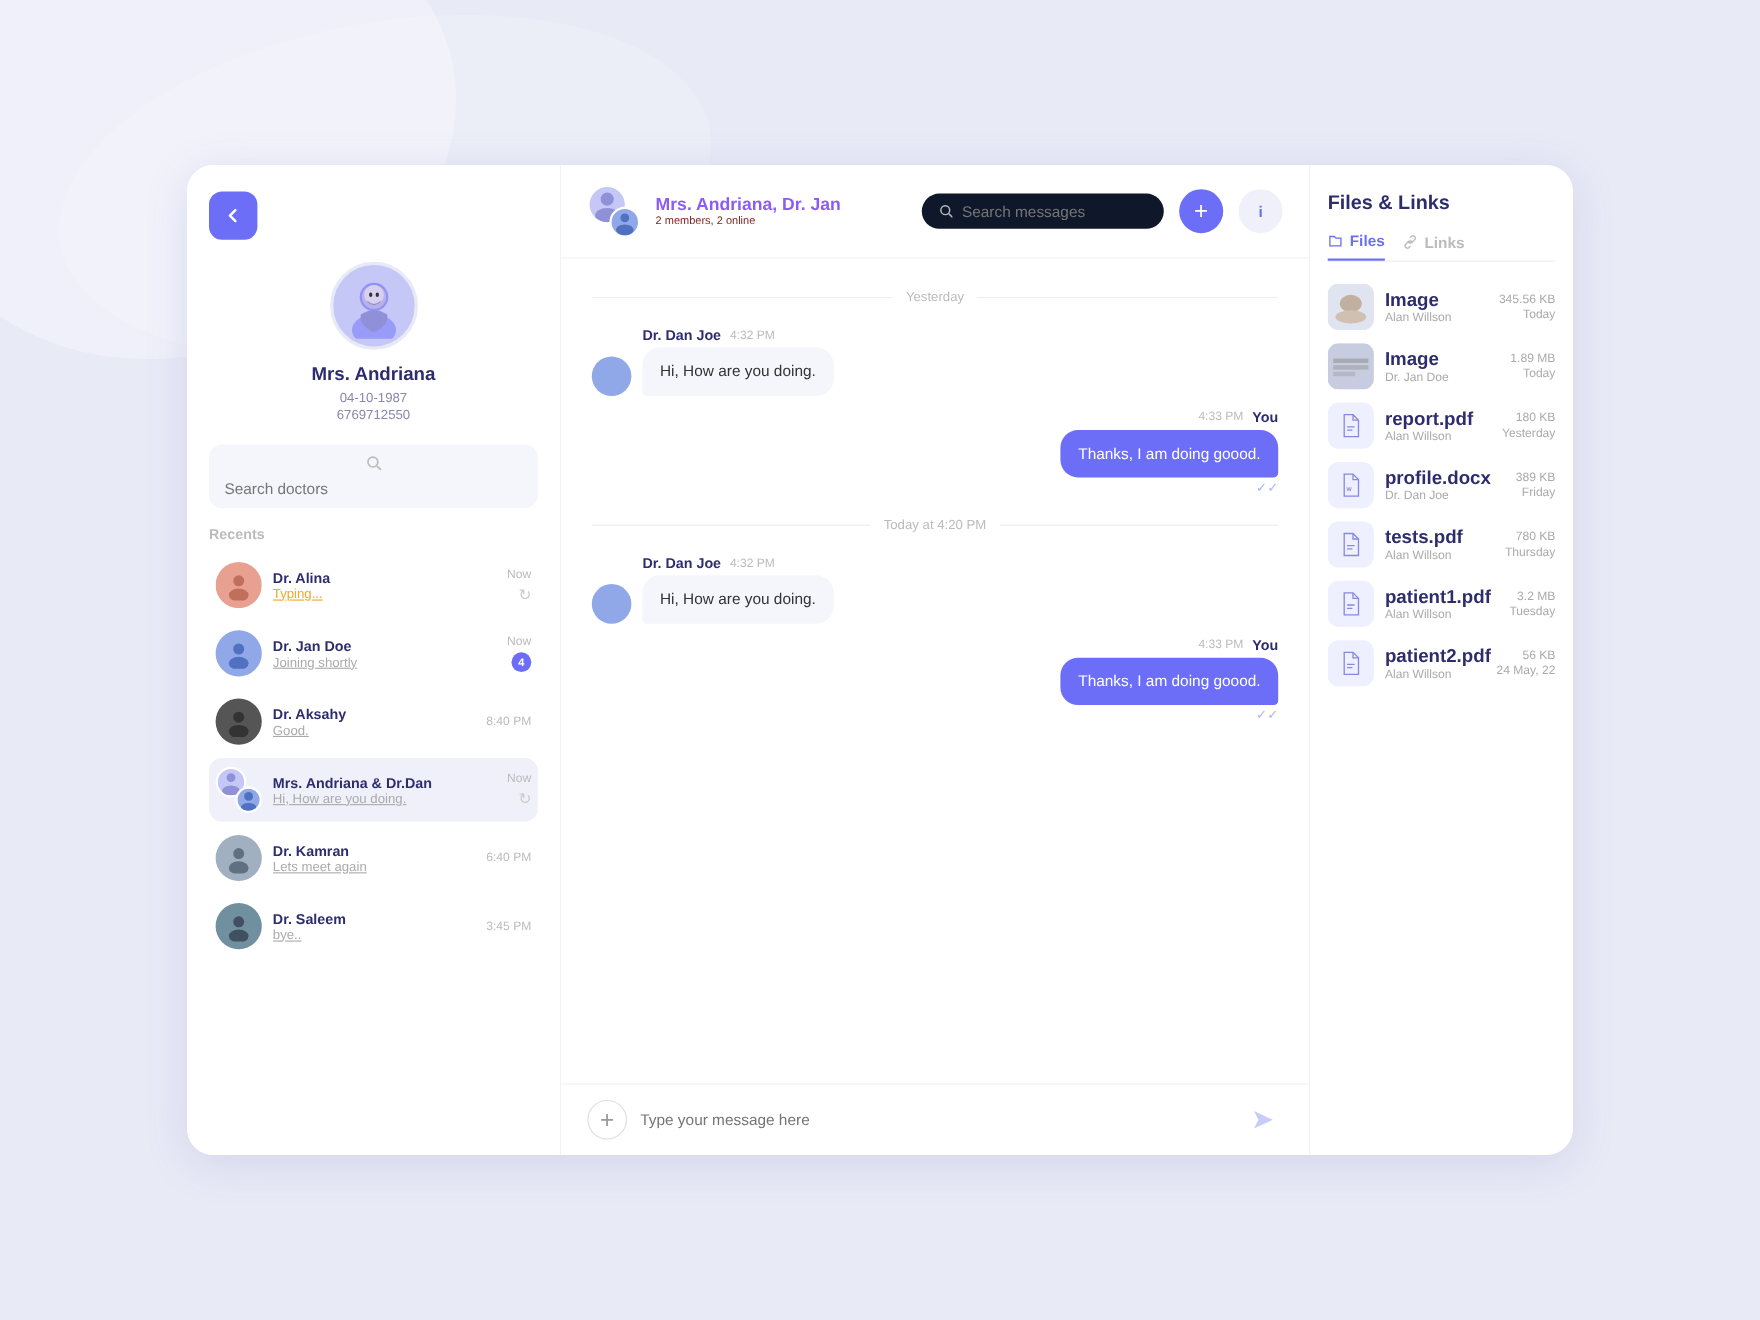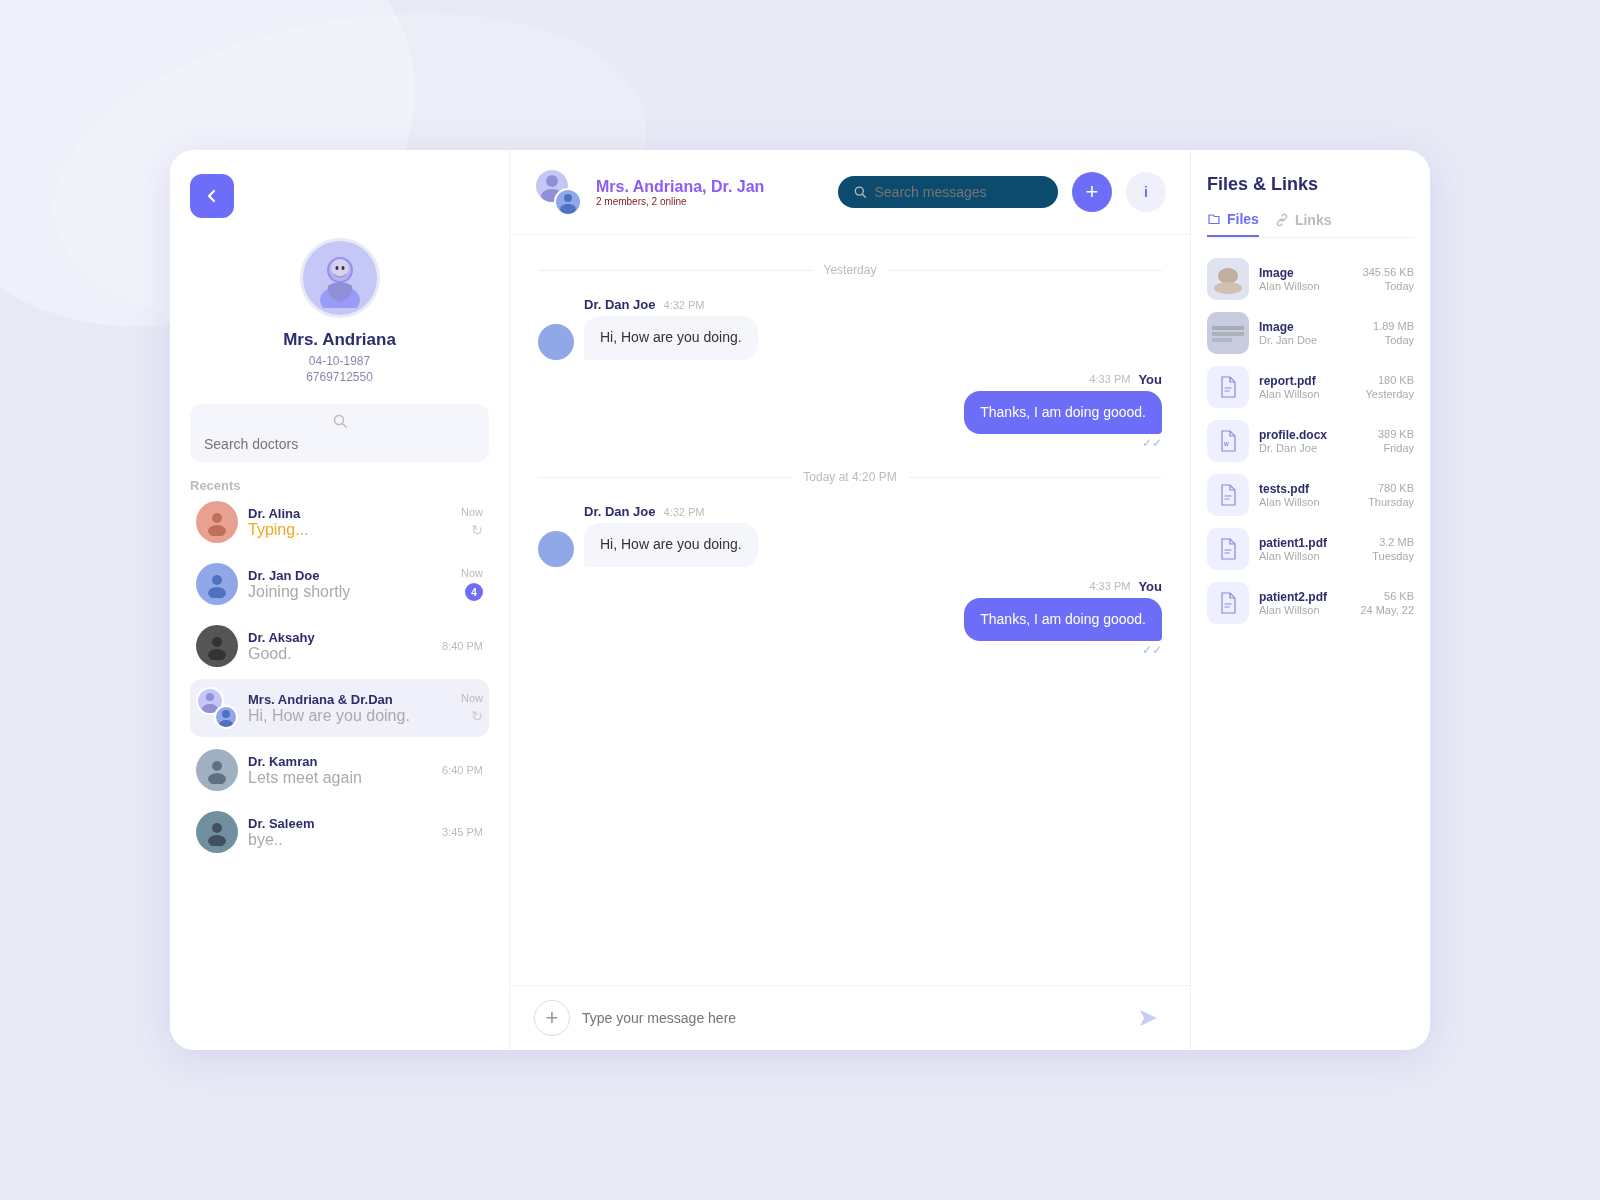--- a/index.html
+++ b/index.html
@@ -114,20 +114,21 @@
       background: transparent;
       outline: none;
       font-size: 14px;
       color: #aaa;
       width: 100%;
     }
     .recents-label {
       font-size: 13px;
       font-weight: 600;
       color: #bbb;
+      margin-bottom: 10px;
     }
     .recents-list {
       flex: 1;
       overflow-y: auto;
       display: flex;
       flex-direction: column;
       gap: 4px;
     }
     .recent-item {
       display: flex;
@@ -160,25 +161,26 @@
     }
     .recent-name {
       font-size: 13px;
       font-weight: 600;
       color: #2d2d6e;
       white-space: nowrap;
       overflow: hidden;
       text-overflow: ellipsis;
     }
     .recent-msg {
-      font-size: 16px;
+      font-size: 12px;
       color: #aaa;
       white-space: nowrap;
       overflow: hidden;
       text-overflow: ellipsis;
+      text-decoration: underline;
     }
     .recent-msg.typing { color: #f5a623; }
     .recent-meta {
       display: flex;
       flex-direction: column;
       align-items: flex-end;
       gap: 4px;
       flex-shrink: 0;
     }
     .recent-time {
@@ -241,21 +243,21 @@
       font-weight: 700;
       color: #8b5cf6;
     }
     .chat-header-sub {
       font-size: 10px;
       color: #7f1d1d;
     }
     .chat-search {
       display: flex;
       align-items: center;
-      background: #0c4a6e;
+      background: #0f172a;
       border-radius: 24px;
       padding: 8px 16px;
       gap: 8px;
       width: 220px;
     }
     .chat-search input {
       border: none;
       background: transparent;
       outline: none;
       font-size: 14px;
@@ -455,21 +457,21 @@
       display: flex; align-items: center; justify-content: center;
     }
     .file-thumb.pdf {
       background: #eef0ff;
     }
     .file-thumb.doc {
       background: #eef0ff;
     }
     .file-info { flex: 1; min-width: 0; }
     .file-name {
-      font-size: 12px;
+      font-size: 17px;
       font-weight: 600;
       color: #2d2d6e;
     }
     .file-sender {
       font-size: 11px;
       color: #aaa;
     }
     .file-meta {
       display: flex;
       flex-direction: column;

